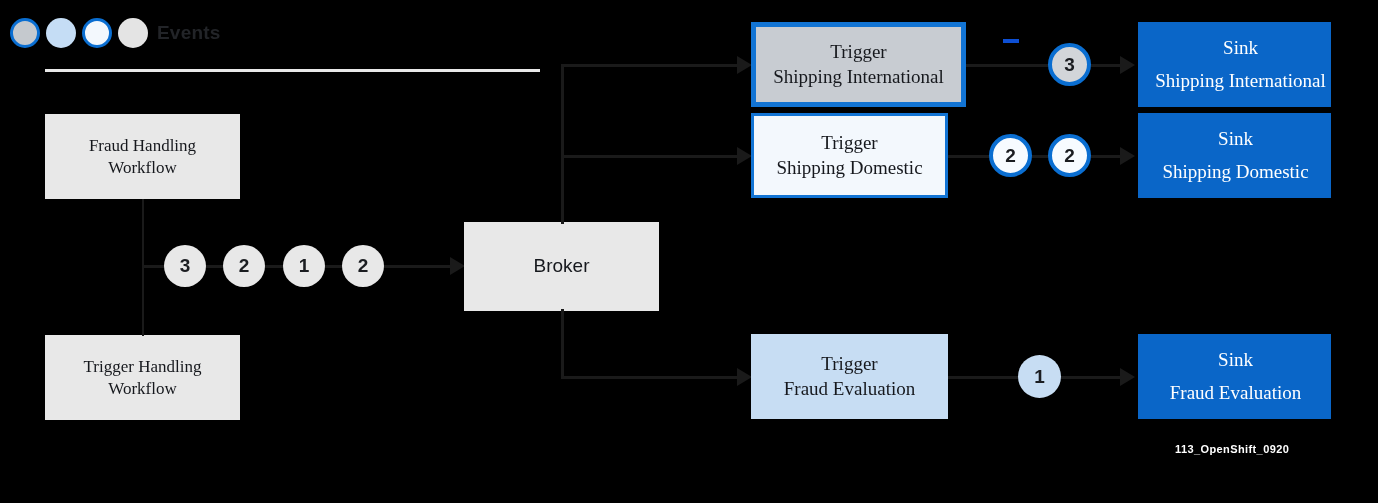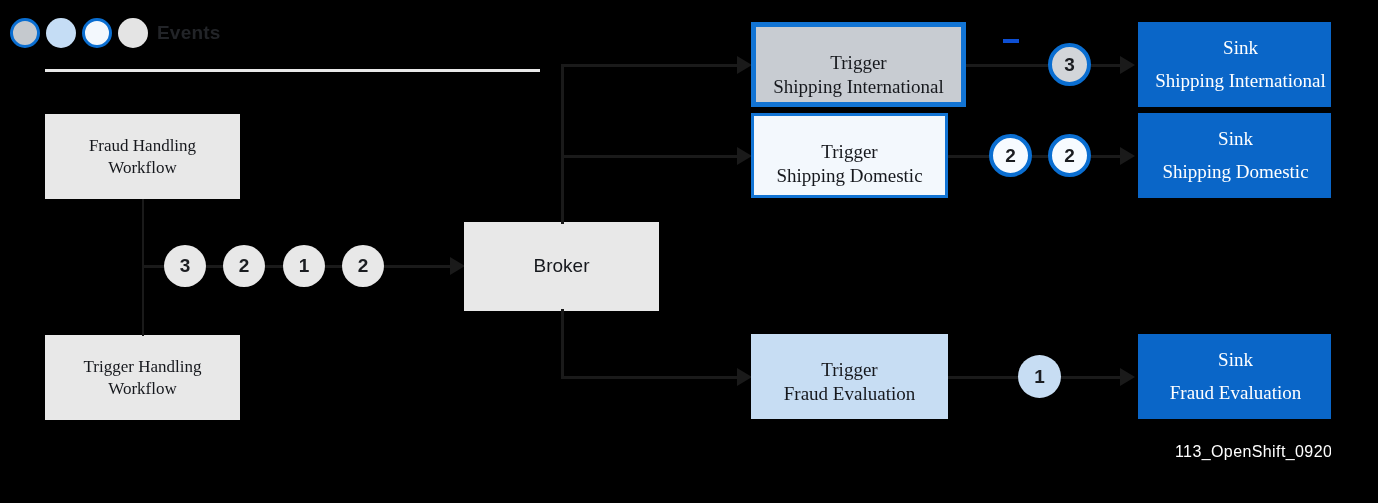--- a/index.html
+++ b/index.html
@@ -67,21 +67,21 @@
     color: #16181d;
     font-family: "Liberation Sans", sans-serif;
     font-size: 19px;
     text-align: center;
   }
 
   .trigger-box {
     font-family: "Liberation Serif", serif;
     font-size: 19px;
     color: #16181d;
-    justify-content: flex-start;
+    justify-content: center;
     padding: 24px 6px;
   }
   .trig-intl { background: #c8ccd2; border: 5px solid #1274d4; }
   .trig-dom  { background: #f3f8fd; border: 3px solid #1274d4; }
   .trig-fraud{ background: #c7ddf3; border: none; }
 
   .sink-box {
     background: #0a66c8;
     color: #ffffff;
     font-family: "Liberation Serif", serif;
@@ -123,22 +123,22 @@
 
   .blue-dash {
     position: absolute;
     background: #0d4fd4;
     height: 4px;
   }
 
   .corner-label {
     position: absolute;
     color: #ffffff;
-    font-size: 16px;
-    font-weight: normal;
+    font-size: 11px;
+    font-weight: bold;
     letter-spacing: 0.4px;
     white-space: nowrap;
   }
 </style>
 </head>
 <body>
 
 <div id="canvas">
 
   <div class="legend-dot dot-gray-blue" style="left:10px; top:18px; width:30px; height:30px;"></div>

